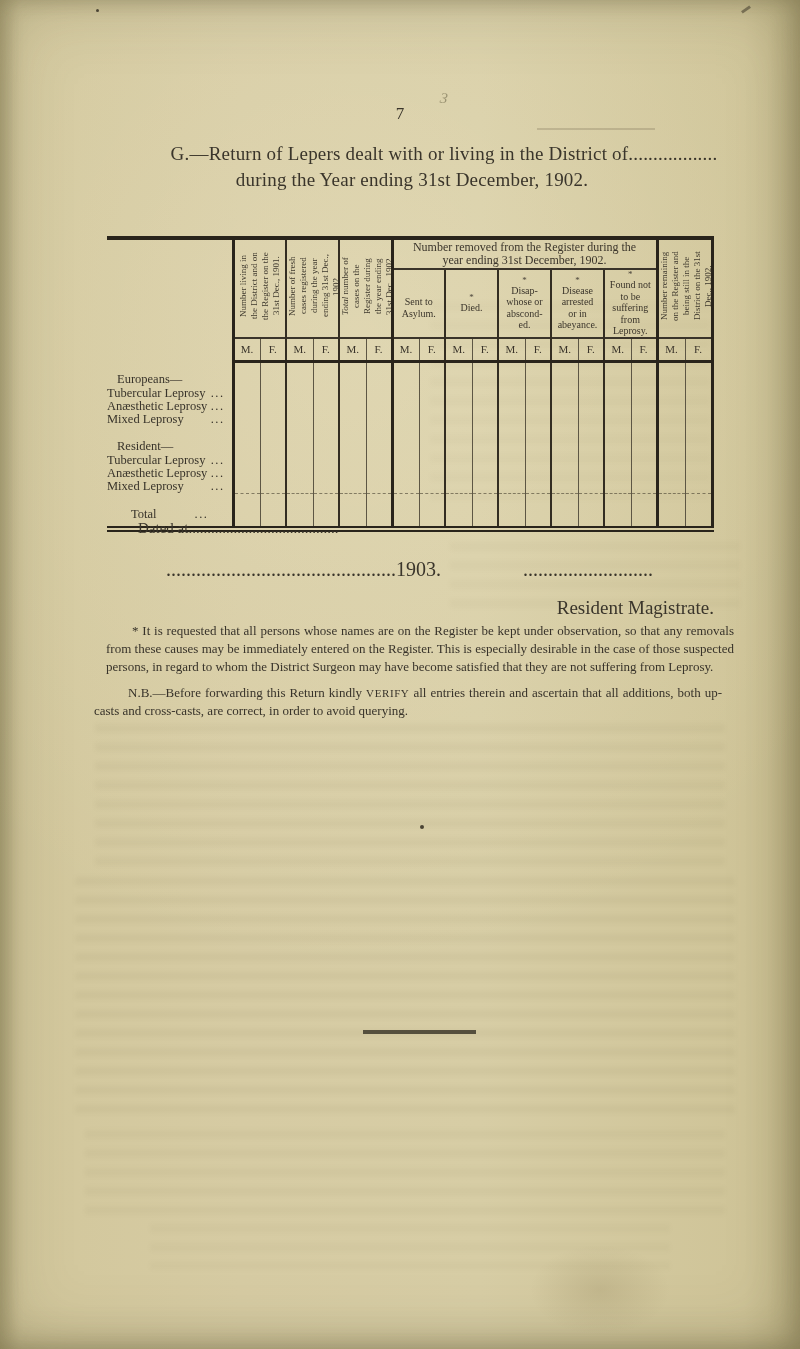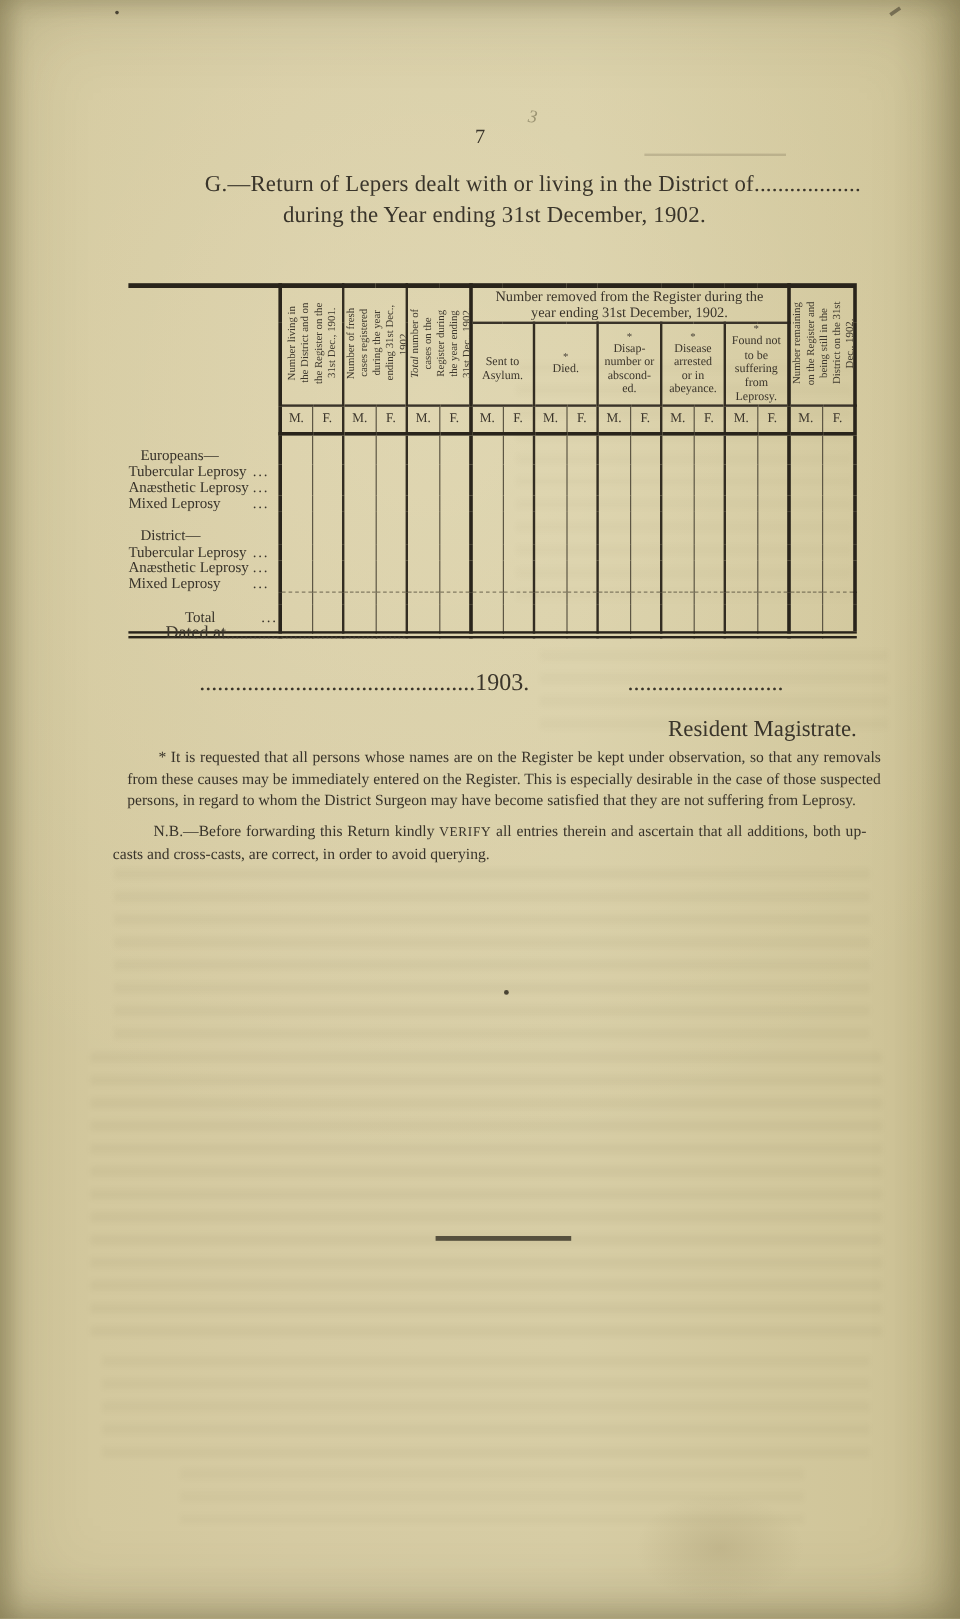--- a/index.html
+++ b/index.html
@@ -57,21 +57,21 @@
   tr.sexrow td{height:21px;border-top:2px solid #3a342a;border-bottom:3px solid #29241b;text-align:center;vertical-align:middle;font-size:11px;color:#3b352b;}
   
   td.stub{font-size:12.5px;color:#38332a;}
   .stubflex{display:flex;}
   .stubflex .sd{margin-left:auto;padding-right:7px;letter-spacing:1.5px;}
   tr.r-glabel1 td{height:24px;vertical-align:bottom;}
   tr.r-glabel2 td{height:28px;vertical-align:bottom;}
   tr.r-disease td{height:13px;vertical-align:middle;line-height:13px;}
   tr.r-dash td{height:10px;}
   tr.r-dash td.dash{border-top:1px dashed rgba(70,64,46,.6);}
-  tr.r-total td{height:22px;vertical-align:middle;text-align:right;}
+  tr.r-total td{height:22px;vertical-align:middle;}
   .glabel-in{padding-left:10px;}
   .tot-l{padding-left:24px;}
   .tot-d1{margin-left:38px;letter-spacing:1.5px;}
   
   .dated1{position:absolute;left:138px;top:520px;font-size:15px;color:#3a352b;}
   .dated2{position:absolute;left:166px;top:558px;font-size:20px;color:#3a352b;}
   .sigdots{position:absolute;left:523px;top:558px;font-size:20px;color:#3a352b;}
   .sigtitle{position:absolute;right:86px;top:597px;font-size:19px;color:#3a352b;text-align:right;}
   
   .footnote{position:absolute;left:94px;top:610px;width:628px;margin:12px;font-size:13px;line-height:18px;text-align:justify;text-indent:26px;color:#38332a;}
@@ -154,21 +154,21 @@
             <div class="slabel">Sent to
 Asylum.</div>
           </td>
       <td class="sub ct" colspan="2">
             <div class="mark">*</div>
             <div class="slabel">Died.</div>
           </td>
       <td class="sub ct" colspan="2">
             <div class="mark">*</div>
             <div class="slabel">Disap-
-number or
+whose or
 abscond-
 ed.</div>
           </td>
       <td class="sub ct" colspan="2">
             <div class="mark">*</div>
             <div class="slabel">Disease
 arrested
 or in
 abeyance.</div>
           </td>
@@ -295,21 +295,21 @@
           <td class="ct"></td>
           <td class="cn"></td>
           <td class="ct"></td>
           <td class="cn"></td>
           <td class="ct"></td>
           <td class="cn"></td>
           <td class="cT"></td>
           <td class="cn"></td>
     </tr>
     <tr class="r-glabel2">
-      <td class="stub"><span class="glabel-in">District—</span></td>
+      <td class="stub"><span class="glabel-in">Resident—</span></td>
       <td class="cT"></td>
           <td class="cn"></td>
           <td class="ct"></td>
           <td class="cn"></td>
           <td class="ct"></td>
           <td class="cn"></td>
           <td class="cT"></td>
           <td class="cn"></td>
           <td class="ct"></td>
           <td class="cn"></td>

